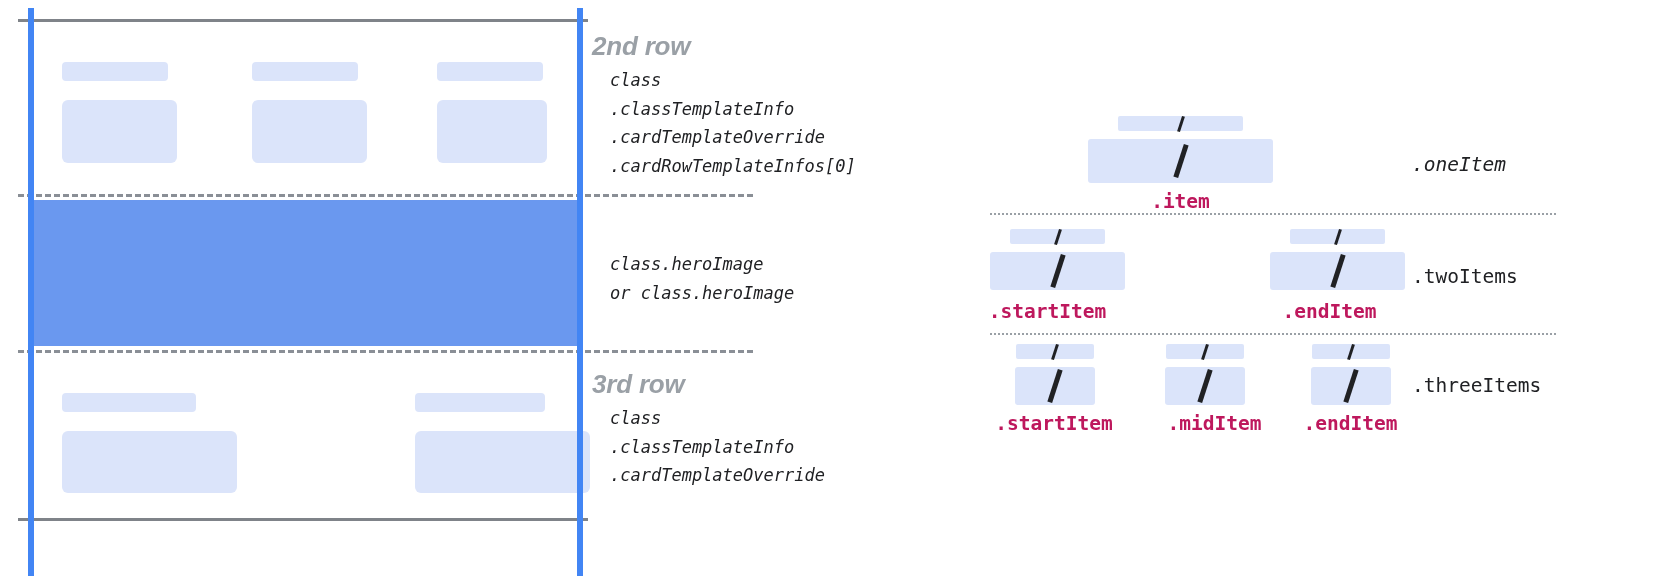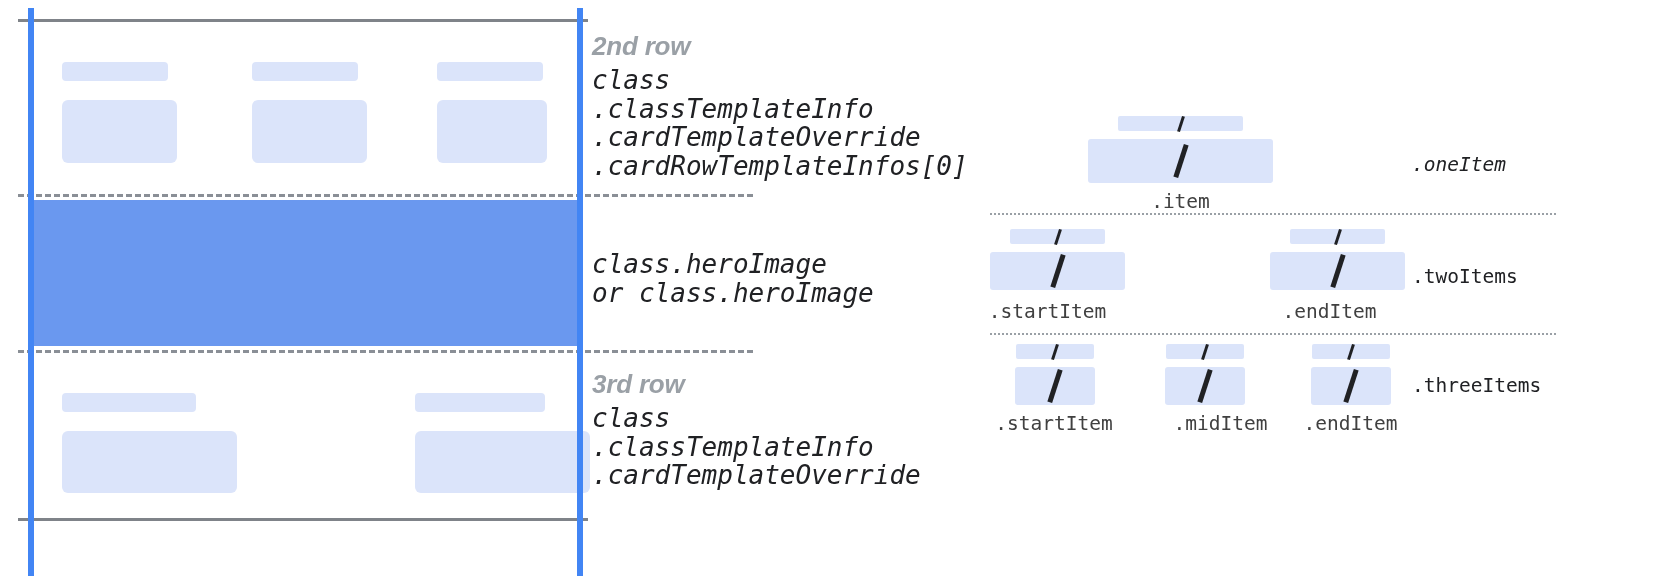--- a/index.html
+++ b/index.html
@@ -45,21 +45,21 @@
   }
 
   
   .textblock{position:absolute;left:592px;font-style:italic;}
   .row-title{
     font-size:26px;font-weight:bold;color:#9aa0a6;
     line-height:30px;letter-spacing:-0.2px;margin:0 0 5px 0;
   }
   .mono{
     font-family:"DejaVu Sans Mono","Liberation Mono",monospace;
-    font-size:26px;line-height:28.5px;color:#202124;white-space:pre;
+    font-size:17px;line-height:28.5px;color:#202124;white-space:pre;margin-left:18px;
   }
 
   
   .right-panel{position:absolute;left:960px;top:0;width:716px;height:584px;}
 
   .dotline{
     position:absolute;left:30px;width:566px;height:0;
     border-top:2px dotted #9aa0a6;
   }
   .dotline.r1{top:213px;}
@@ -75,22 +75,22 @@
   .slash{
     position:absolute;left:50%;top:50%;
     transform:translate(-50%,-50%) rotate(18deg);
     background:#202124;
   }
   .top-bar .slash{width:3px;height:16px;}
   .main-box .slash{width:5px;height:34px;}
 
   .caption{
     font-family:"DejaVu Sans Mono","Liberation Mono",monospace;
-    font-size:19.5px;color:#404040;white-space:nowrap;
-    position:absolute;text-align:center;
+    font-size:19.5px;color:#be185d;white-space:nowrap;
+    position:absolute;text-align:center;font-weight:bold;
   }
   .side-label{
     font-family:"DejaVu Sans Mono","Liberation Mono",monospace;
     font-size:19.5px;color:#202124;white-space:nowrap;
     position:absolute;left:452px;
   }
 </style>
 </head>
 <body>
 
@@ -201,21 +201,21 @@
     <div class="caption" style="left:14px;top:412px;width:160px;">.startItem</div>
 
     <div class="item" style="left:206px;top:344px;">
       <div class="top-bar" style="width:78px;">
         <span class="slash"></span>
       </div>
       <div class="main-box" style="width:80px;height:38px;margin-left:-1px;">
         <span class="slash"></span>
       </div>
     </div>
-    <div class="caption" style="left:188px;top:412px;width:145px;">.midItem</div>
+    <div class="caption" style="left:182px;top:412px;width:145px;">.midItem</div>
 
     <div class="item" style="left:352px;top:344px;">
       <div class="top-bar" style="width:78px;">
         <span class="slash"></span>
       </div>
       <div class="main-box" style="width:80px;height:38px;margin-left:-1px;">
         <span class="slash"></span>
       </div>
     </div>
     <div class="caption" style="left:318px;top:412px;width:145px;">.endItem</div>

